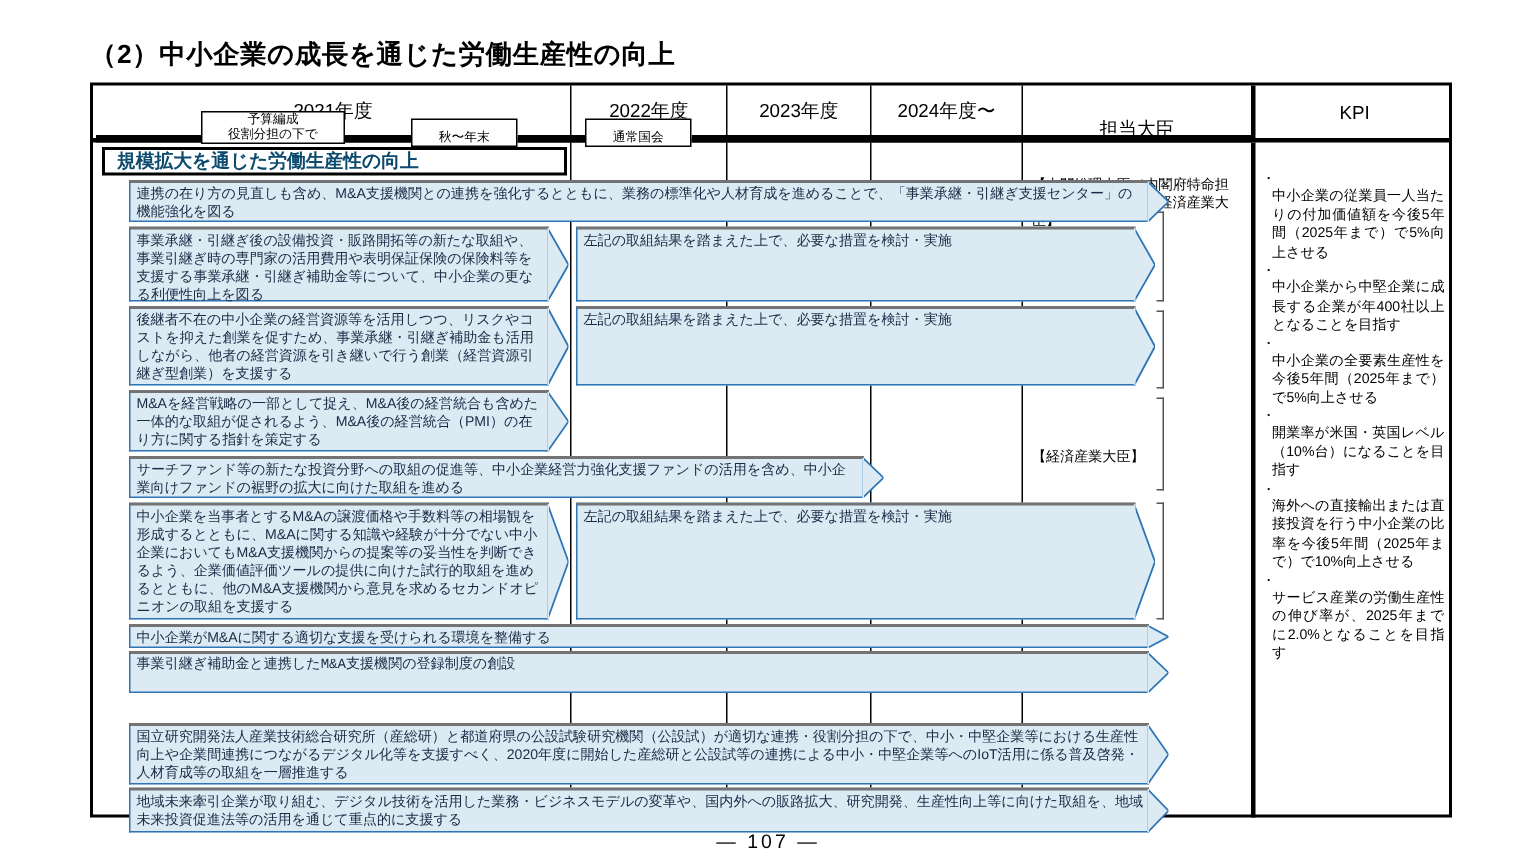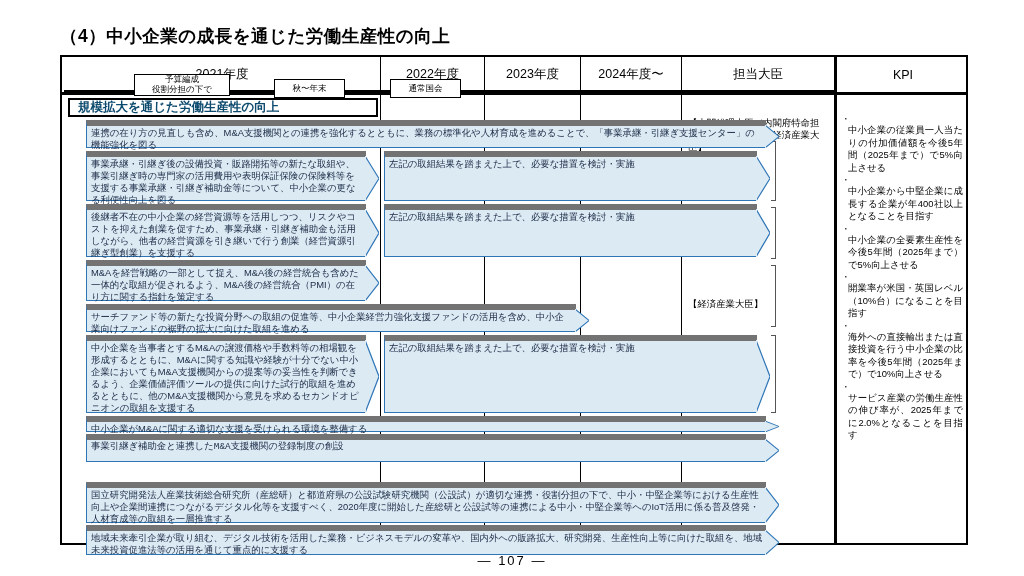--- a/index.html
+++ b/index.html
@@ -54,21 +54,21 @@
     top: 0; width: 1px; background: #000;
   }
   .vdiv.thick { width: 3px; }
 
   
   .phase-box {
     position: absolute;
     border: 1.5px solid #000;
     background: #fff;
     display: flex; flex-direction: column;
-    align-items: center; justify-content: center;
+    align-items: center; justify-content: flex-end;
     font-size: 8.5px; line-height: 1.15;
     color: #000; text-align: center;
     z-index: 6;
   }
 
   
   .connector {
     position: absolute;
     height: 5px; background: #000; z-index: 4;
   }
@@ -96,21 +96,21 @@
   .col-line {
     position: absolute;
     top: 0; bottom: 0; width: 1px; background: #000;
   }
   .col-line.thick { width: 3px; }
 
   
   .bar {
     position: absolute;
     background: #dceaf4;
-    border-top: 6px solid #737373;
+    border-top: 2px solid #737373;
     border-bottom: 1px solid #2e75b6;
     border-left: 1px solid #2e75b6;
     color: #1a2a44;
     font-size: 9.4px;
     line-height: 1.28;
     padding: 1px 3px 1px 4px;
     z-index: 3;
   }
   .bar .tip {
     position: absolute;
@@ -160,30 +160,30 @@
     font-size: 13px;
     color: #000;
     letter-spacing: 2px;
   }
 </style>
 </head>
 <body>
 
 <div id="page">
 
-  <div id="slide-title">（4）中小企業の成長を通じた労働生産性の向上</div>
+  <div id="slide-title">（2）中小企業の成長を通じた労働生産性の向上</div>
 
   <div id="table-frame">
 
     <div id="header-band">
       <div class="hcell" style="left:2px; width:316px;">2021年度</div>
       <div class="hcell" style="left:319px; width:103px;">2022年度</div>
       <div class="hcell" style="left:423px; width:95px;">2023年度</div>
       <div class="hcell" style="left:519px; width:100px;">2024年度〜</div>
-      <div class="hcell" style="left:620px; width:152px;">担当大臣</div>
+      <div class="hcell" style="left:620px; width:152px;margin-top:12px;">担当大臣</div>
       <div class="hcell" style="left:777px; width:128px;">KPI</div>
 
       <div class="vdiv" style="left:318px; height:35px;"></div>
       <div class="vdiv" style="left:422px; height:35px;"></div>
       <div class="vdiv" style="left:518px; height:35px;"></div>
       <div class="vdiv" style="left:619px; height:35px;"></div>
       <div class="vdiv thick" style="left:772px; height:35px;"></div>
     </div>
 
     <div class="connector" style="left:2px;  top:33px; width:70px;"></div>

